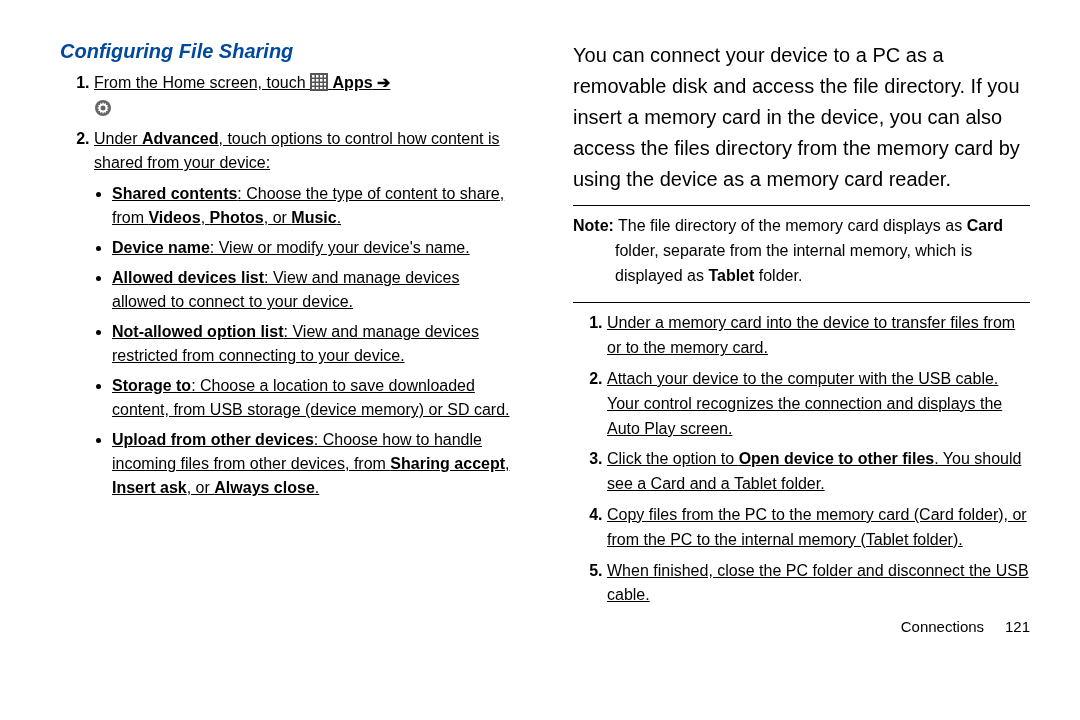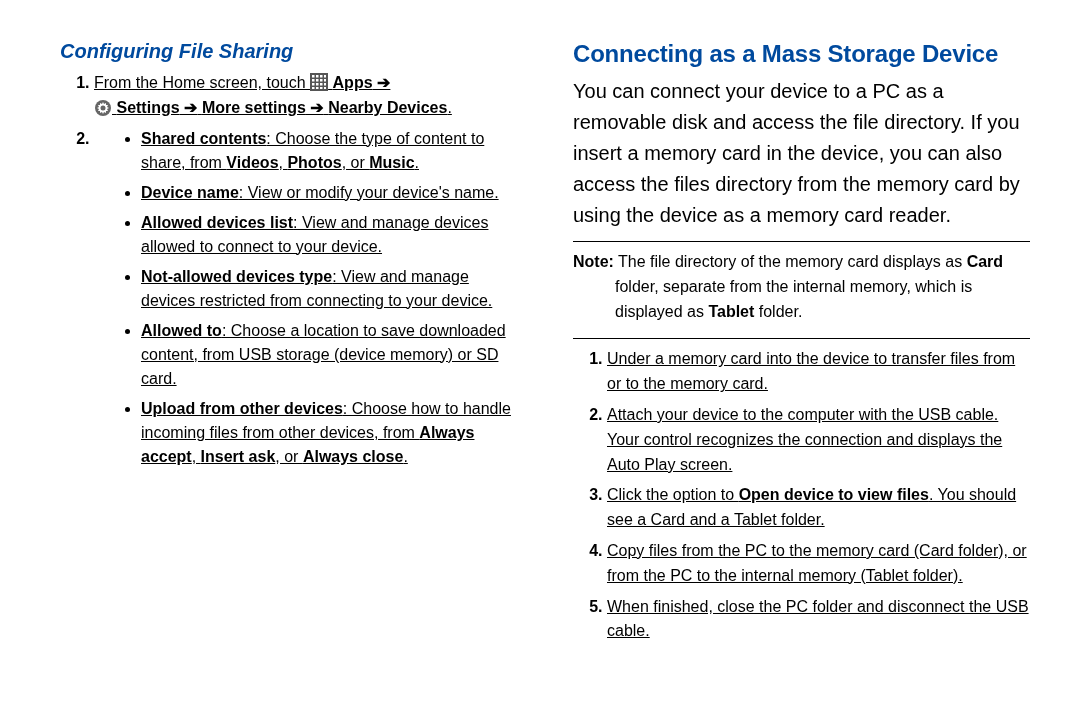--- a/index.html
+++ b/index.html
@@ -56,21 +56,20 @@
     list-style: disc;
     padding-left: 18px;
     margin: 6px 0 0 0;
     font-family: "Arial Narrow", Arial, sans-serif;
     font-stretch: condensed;
     font-size: 16px;
     line-height: 1.5;
   }
   ul.bullets li {
     margin-bottom: 6px;
-    margin-left: 29px;
   }
   .condensed {
     font-family: "Arial Narrow", Arial, sans-serif;
     font-stretch: condensed;
   }
   .b { font-weight: bold; }
   .arrow { font-weight: bold; }
   .intro {
     font-size: 20px;
     line-height: 1.55;
@@ -144,71 +143,72 @@
         <br>
         <span class="gear">
           <svg viewBox="0 0 18 18">
             <circle cx="9" cy="9" r="8" fill="#666"></circle>
             <g fill="#fff">
                 <path d="M9 3 L10 5 L12 4 L12 6 L14 6 L13 8 L15 9 L13 10 L14 12 L12 12 L12 14 L10 13 L9 15 L8 13 L6 14 L6 12 L4 12 L5 10 L3 9 L5 8 L4 6 L6 6 L6 4 L8 5 Z"></path>
               </g>
             <circle cx="9" cy="9" r="2.5" fill="#666"></circle>
           </svg>
         </span>
+      </li>
+
+      <li>
         <span>
-          <span class="b">Settings</span><span class="arrow"> ➔</span>
-          <span class="b">More settings</span><span class="arrow"> ➔</span>
-          <span class="b">Nearby Devices</span><span>.</span>
+          <span>Under </span><span class="b">Advanced</span><span>, touch options to control how content is shared from your device:</span>
         </span>
-      </li>
-
-      <li>
 
         <ul class="bullets condensed">
           <li>
             <span class="b">Shared contents</span><span>: Choose the type of content to share, from </span><span class="b">Videos</span><span>, </span><span class="b">Photos</span><span>, or </span><span class="b">Music</span><span>.</span>
           </li>
           <li>
             <span class="b">Device name</span><span>: View or modify your device's name.</span>
           </li>
           <li>
             <span class="b">Allowed devices list</span><span>: View and manage devices allowed to connect to your device.</span>
           </li>
           <li>
-            <span class="b">Not-allowed devices type</span><span>: View and manage devices restricted from connecting to your device.</span>
-          </li>
-          <li>
-            <span class="b">Allowed to</span><span>: Choose a location to save downloaded content, from USB storage (device memory) or SD card.</span>
-          </li>
-          <li>
-            <span class="b">Upload from other devices</span><span>: Choose how to handle incoming files from other devices, from </span><span class="b">Always accept</span><span>, </span><span class="b">Insert ask</span><span>, or </span><span class="b">Always close</span><span>.</span>
+            <span class="b">Not-allowed option list</span><span>: View and manage devices restricted from connecting to your device.</span>
+          </li>
+          <li>
+            <span class="b">Storage to</span><span>: Choose a location to save downloaded content, from USB storage (device memory) or SD card.</span>
+          </li>
+          <li>
+            <span class="b">Upload from other devices</span><span>: Choose how to handle incoming files from other devices, from </span><span class="b">Sharing accept</span><span>, </span><span class="b">Insert ask</span><span>, or </span><span class="b">Always close</span><span>.</span>
           </li>
         </ul>
       </li>
     </ol>
   </div>
 
   <div class="col">
-    <div class="right-title">Connecting as a Mass Storage Device</div>
 
     <p class="intro">You can connect your device to a PC as a removable disk and access the file directory. If you insert a memory card in the device, you can also access the files directory from the memory card by using the device as a memory card reader.</p>
 
     <hr class="rule">
 
     <p class="note">
       <span class="b">Note:</span><span> The file directory of the memory card displays as </span><span class="b">Card</span><span> folder, separate from the internal memory, which is displayed as </span><span class="b">Tablet</span><span> folder.</span>
     </p>
 
     <hr class="rule">
 
     <ol class="steps">
       <li>Under a memory card into the device to transfer files from or to the memory card.</li>
       <li>Attach your device to the computer with the USB cable. Your control recognizes the connection and displays the Auto Play screen.</li>
       <li>
-        <span>Click the option to </span><span class="b">Open device to view files</span><span>. You should see a Card and a Tablet folder.</span>
+        <span>Click the option to </span><span class="b">Open device to other files</span><span>. You should see a Card and a Tablet folder.</span>
       </li>
       <li>Copy files from the PC to the memory card (Card folder), or from the PC to the internal memory (Tablet folder).</li>
       <li>When finished, close the PC folder and disconnect the USB cable.</li>
     </ol>
 
+    <div class="footer">
+      <span>Connections</span>&nbsp;&nbsp;&nbsp;&nbsp;
+      <span>121</span>
+    </div>
   </div>
 
 </div>
 
 </body></html>

